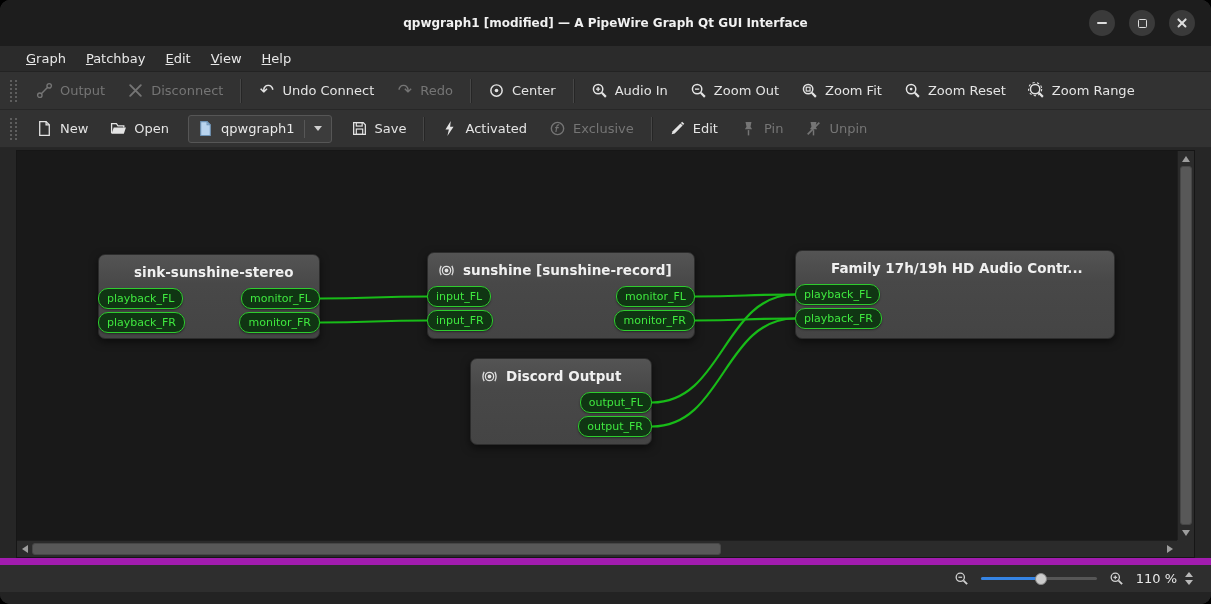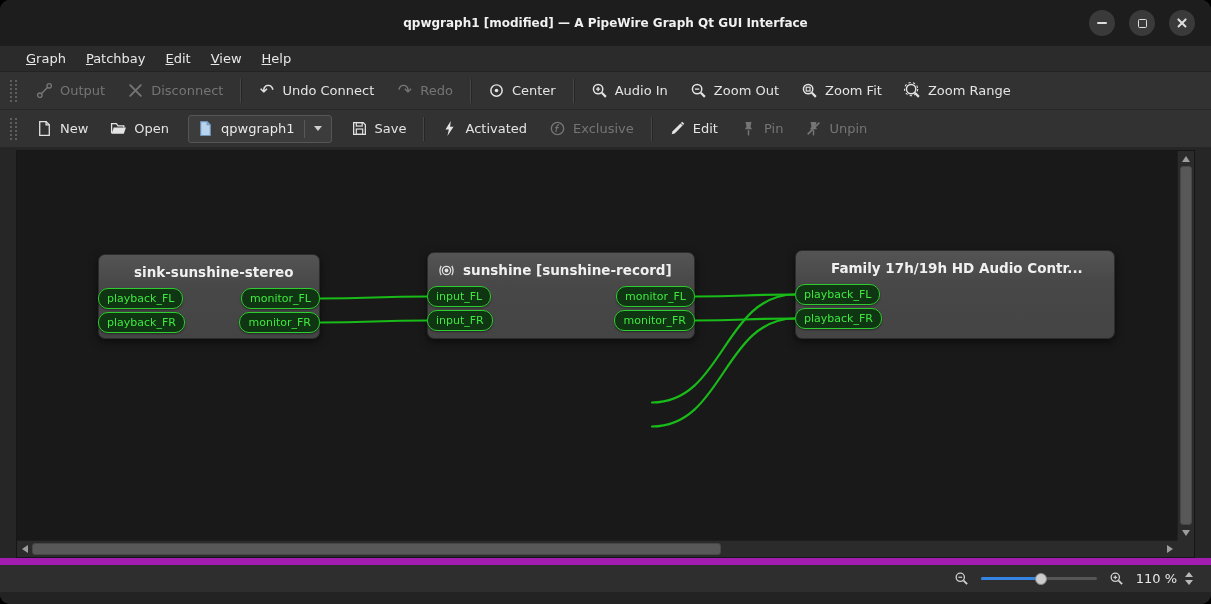--- a/index.html
+++ b/index.html
@@ -190,20 +190,30 @@
       </div>
       <div class="tb-btn">
         <span class="ticon">
           <svg viewBox="0 0 16 16">
             <circle cx="6.7" cy="6.7" r="4.4" stroke="currentColor" fill="none" stroke-width="1.4"></circle>
             <path d="M10.2 10.2 L14 14" stroke="currentColor" stroke-width="2"></path>
             <rect x="4.9" y="4.9" width="3.6" height="3.6" stroke="currentColor" fill="none" stroke-width="1.1"></rect>
           </svg>
         </span>
         <span>Zoom Fit</span>
+      </div>
+      <div class="tb-btn">
+        <span class="ticon">
+          <svg viewBox="0 0 16 16">
+            <circle cx="6.7" cy="6.7" r="4.4" stroke="currentColor" fill="none" stroke-width="1.4"></circle>
+            <path d="M10.2 10.2 L14 14" stroke="currentColor" stroke-width="2"></path>
+            <circle cx="6.7" cy="6.7" r="1.3" fill="currentColor"></circle>
+          </svg>
+        </span>
+        <span>Zoom Reset</span>
       </div>
       <div class="tb-btn">
         <span class="ticon">
           <svg viewBox="0 0 16 16">
             <circle cx="6.7" cy="6.7" r="4.4" stroke="currentColor" fill="none" stroke-width="1.4"></circle>
             <path d="M10.2 10.2 L14 14" stroke="currentColor" stroke-width="2"></path>
             <circle cx="6.7" cy="6.7" r="6.2" stroke="currentColor" fill="none" stroke-width="1" stroke-dasharray="2.2 2.2"></circle>
           </svg>
         </span>
         <span>Zoom Range</span>
@@ -357,20 +367,40 @@
               </div>
               <div class="prow">
                 <span class="port in">playback_FL</span>
                 <span></span>
               </div>
               <div class="prow">
                 <span class="port in">playback_FR</span>
                 <span></span>
               </div>
             </div>
+            <div class="gnode" style="left: 453px; top: 207px; width: 182px; height: 87px;">
+              <div class="gnode-header">
+                <span class="nico">
+                  <svg viewBox="0 0 16 16">
+                    <circle cx="8" cy="8" r="1.8" fill="currentColor"></circle>
+                    <circle cx="8" cy="8" r="3.9" stroke="currentColor" fill="none" stroke-width="1.2"></circle>
+                    <path d="M3 3.6 C1.7 6 1.7 10 3 12.4 M13 3.6 C14.3 6 14.3 10 13 12.4" stroke="currentColor" fill="none" stroke-width="1.2"></path>
+                  </svg>
+                </span>
+                <span class="gnode-title">Discord Output</span>
+              </div>
+              <div class="prow">
+                <span></span>
+                <span class="port out">output_FL</span>
+              </div>
+              <div class="prow">
+                <span></span>
+                <span class="port out">output_FR</span>
+              </div>
+            </div>
           </div>
       </div>
       <div class="vscroll">
         <div class="sarrow">
             <span class="tri-up"></span>
           </div>
         <div class="vtrough">
             <div class="vthumb"></div>
           </div>
         <div class="sarrow">

